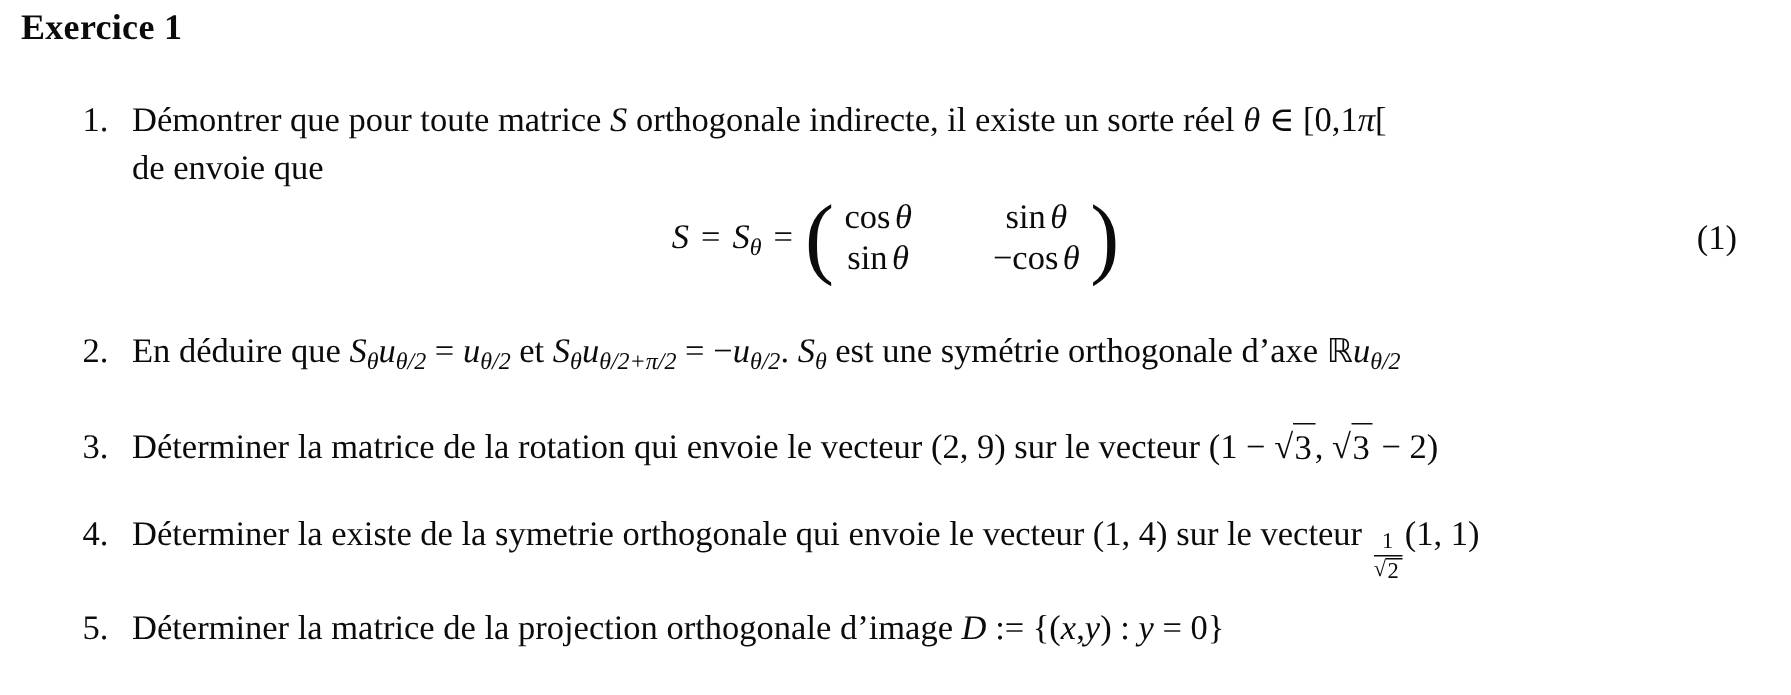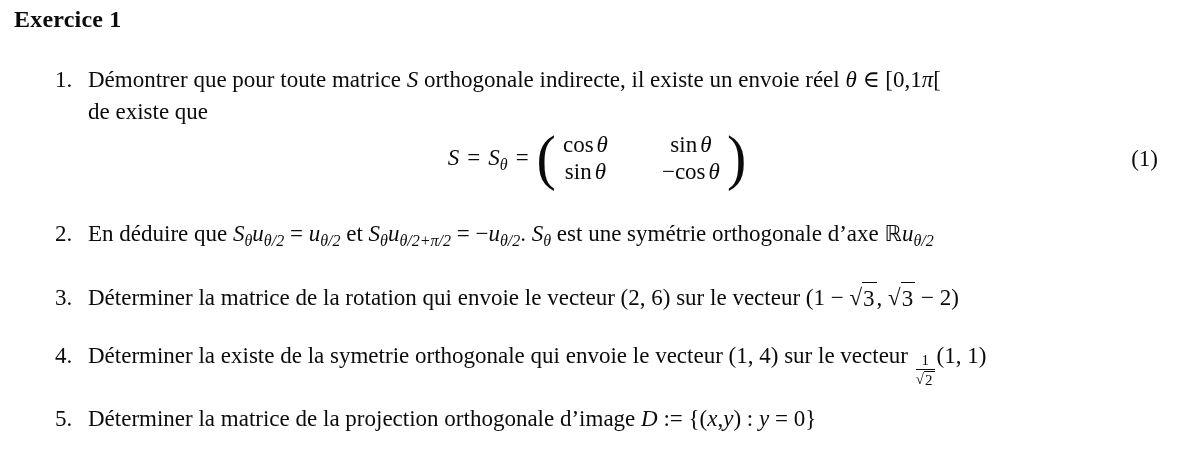--- a/index.html
+++ b/index.html
@@ -55,22 +55,22 @@
 </head>
 <body>
 
 <div class="page">
 
   <h1 class="title">Exercice 1</h1>
 
   <div class="item" style="top:64px">
     <span class="num">1.</span>
     <div class="content">
-      <div><span>Démontrer que pour toute matrice </span><span class="mi">S</span><span> orthogonale indirecte, il existe un envoie réel </span><span class="mi">θ</span><span> ∈ [0,1</span><span class="mi">π</span><span>[</span></div>
-      <div><span>de existe que</span></div>
+      <div><span>Démontrer que pour toute matrice </span><span class="mi">S</span><span> orthogonale indirecte, il existe un sorte réel </span><span class="mi">θ</span><span> ∈ [0,1</span><span class="mi">π</span><span>[</span></div>
+      <div><span>de envoie que</span></div>
     </div>
   </div>
 
   <div class="equation">
     <span class="mi">S</span>
     <span class="rel">=</span>
     <span><span class="mi">S</span><span class="sub">θ</span></span>
     <span class="rel">=</span>
     <span class="paren">(</span>
     <span class="matrix">
@@ -83,21 +83,21 @@
     <span class="eqnum">(1)</span>
   </div>
 
   <div class="item" style="top:218px">
     <span class="num">2.</span>
     <div class="content"><span>En déduire que </span><span class="mi">S</span><span class="sub">θ</span><span class="mi">u</span><span class="sub">θ/2</span><span> = </span><span class="mi">u</span><span class="sub">θ/2</span><span> et </span><span class="mi">S</span><span class="sub">θ</span><span class="mi">u</span><span class="sub">θ/2+π/2</span><span> = −</span><span class="mi">u</span><span class="sub">θ/2</span><span>. </span><span class="mi">S</span><span class="sub">θ</span><span> est une symétrie orthogonale d’axe </span><span class="bb">ℝ</span><span class="mi">u</span><span class="sub">θ/2</span></div>
   </div>
 
   <div class="item" style="top:282px">
     <span class="num">3.</span>
-    <div class="content"><span>Déterminer la matrice de la rotation qui envoie le vecteur </span><span>(2, 6)</span><span> sur le vecteur </span><span>(1 − </span><span class="sqrt">
+    <div class="content"><span>Déterminer la matrice de la rotation qui envoie le vecteur </span><span>(2, 9)</span><span> sur le vecteur </span><span>(1 − </span><span class="sqrt">
           <span>√</span>
           <span class="rad">3</span>
         </span><span>, </span><span class="sqrt">
           <span>√</span>
           <span class="rad">3</span>
         </span><span> − 2)</span></div>
   </div>
 
   <div class="item" style="top:340px">
     <span class="num">4.</span>

